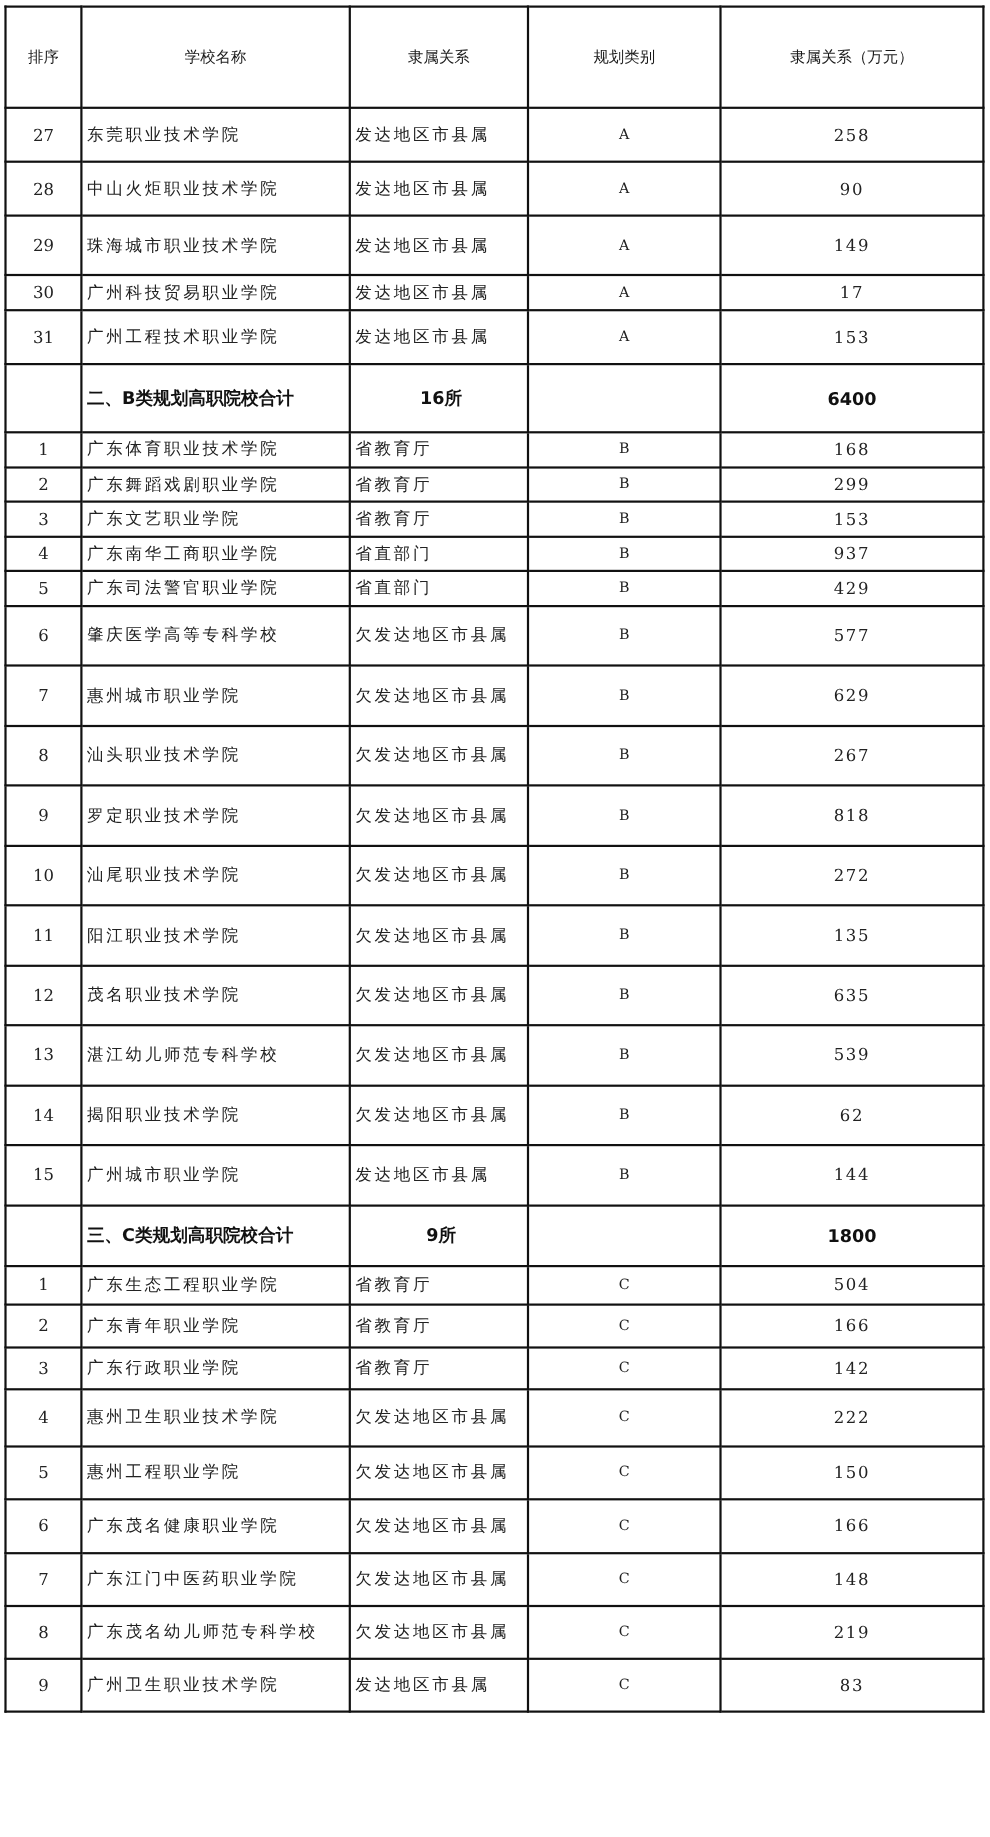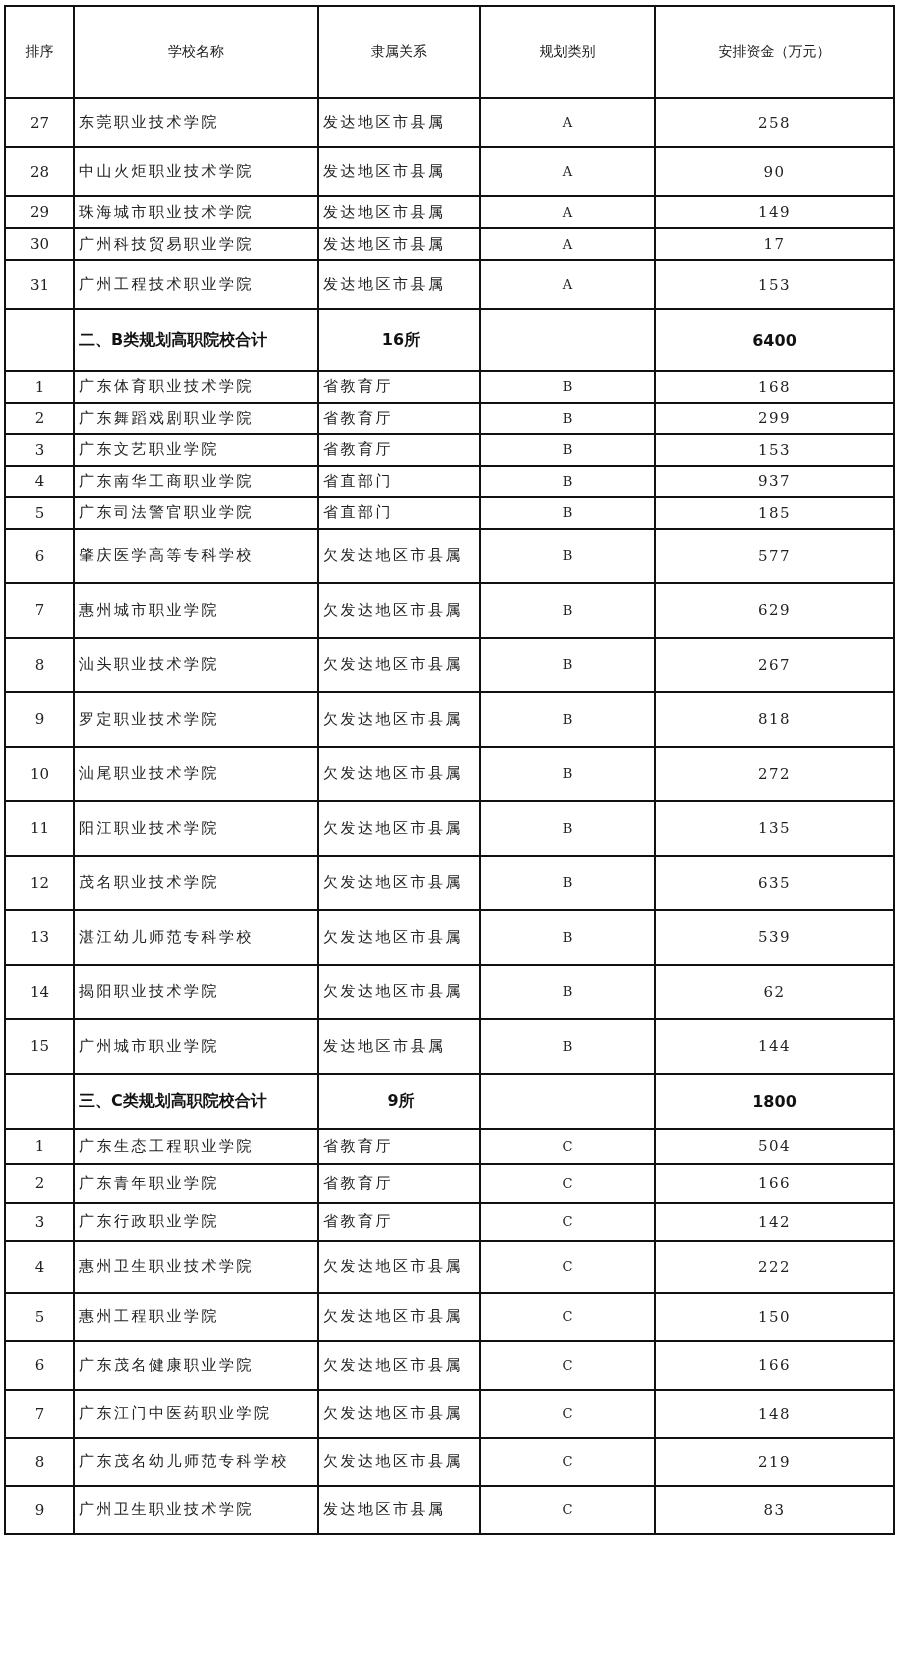--- a/index.html
+++ b/index.html
@@ -31,39 +31,39 @@
       <col class="c3">
       <col class="c4">
       <col class="c5">
     </colgroup>
   <thead>
     <tr style="height:92px">
       <th>排序</th>
       <th>学校名称</th>
       <th>隶属关系</th>
       <th>规划类别</th>
-      <th>安排资金（万元）</th>
+      <th>隶属关系（万元）</th>
     </tr>
   </thead>
   <tbody id="tbody">
       <tr style="height: 49px;">
         <td class="idx">27</td>
         <td class="name">东莞职业技术学院</td>
         <td class="aff">发达地区市县属</td>
         <td class="cat">A</td>
         <td class="amt">258</td>
       </tr>
       <tr style="height: 49px;">
         <td class="idx">28</td>
         <td class="name">中山火炬职业技术学院</td>
         <td class="aff">发达地区市县属</td>
         <td class="cat">A</td>
         <td class="amt">90</td>
       </tr>
-      <tr style="height: 32px; padding-left: 39px;">
+      <tr style="height: 54px; padding-left: 39px;">
         <td class="idx">29</td>
         <td class="name">珠海城市职业技术学院</td>
         <td class="aff">发达地区市县属</td>
         <td class="cat">A</td>
         <td class="amt">149</td>
       </tr>
       <tr style="height: 32px;">
         <td class="idx">30</td>
         <td class="name">广州科技贸易职业学院</td>
         <td class="aff">发达地区市县属</td>
@@ -110,21 +110,21 @@
         <td class="name">广东南华工商职业学院</td>
         <td class="aff">省直部门</td>
         <td class="cat">B</td>
         <td class="amt">937</td>
       </tr>
       <tr style="height: 31.5px;">
         <td class="idx">5</td>
         <td class="name">广东司法警官职业学院</td>
         <td class="aff">省直部门</td>
         <td class="cat">B</td>
-        <td class="amt">185</td>
+        <td class="amt">429</td>
       </tr>
       <tr style="height: 54.5px;">
         <td class="idx">6</td>
         <td class="name">肇庆医学高等专科学校</td>
         <td class="aff">欠发达地区市县属</td>
         <td class="cat">B</td>
         <td class="amt">577</td>
       </tr>
       <tr style="height: 54.5px;">
         <td class="idx">7</td>

